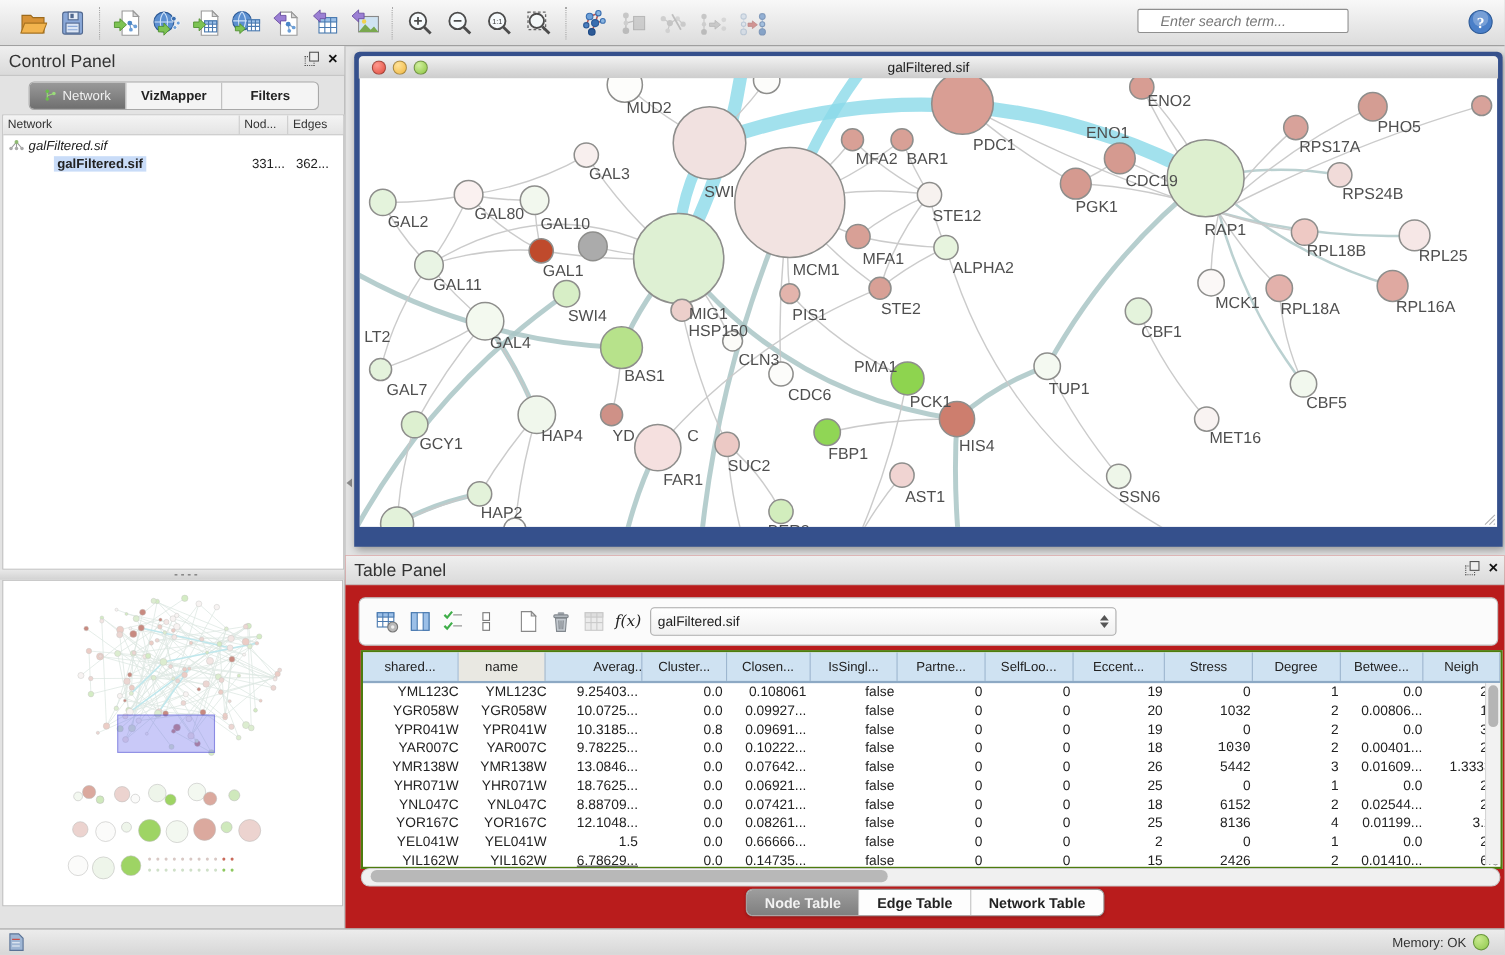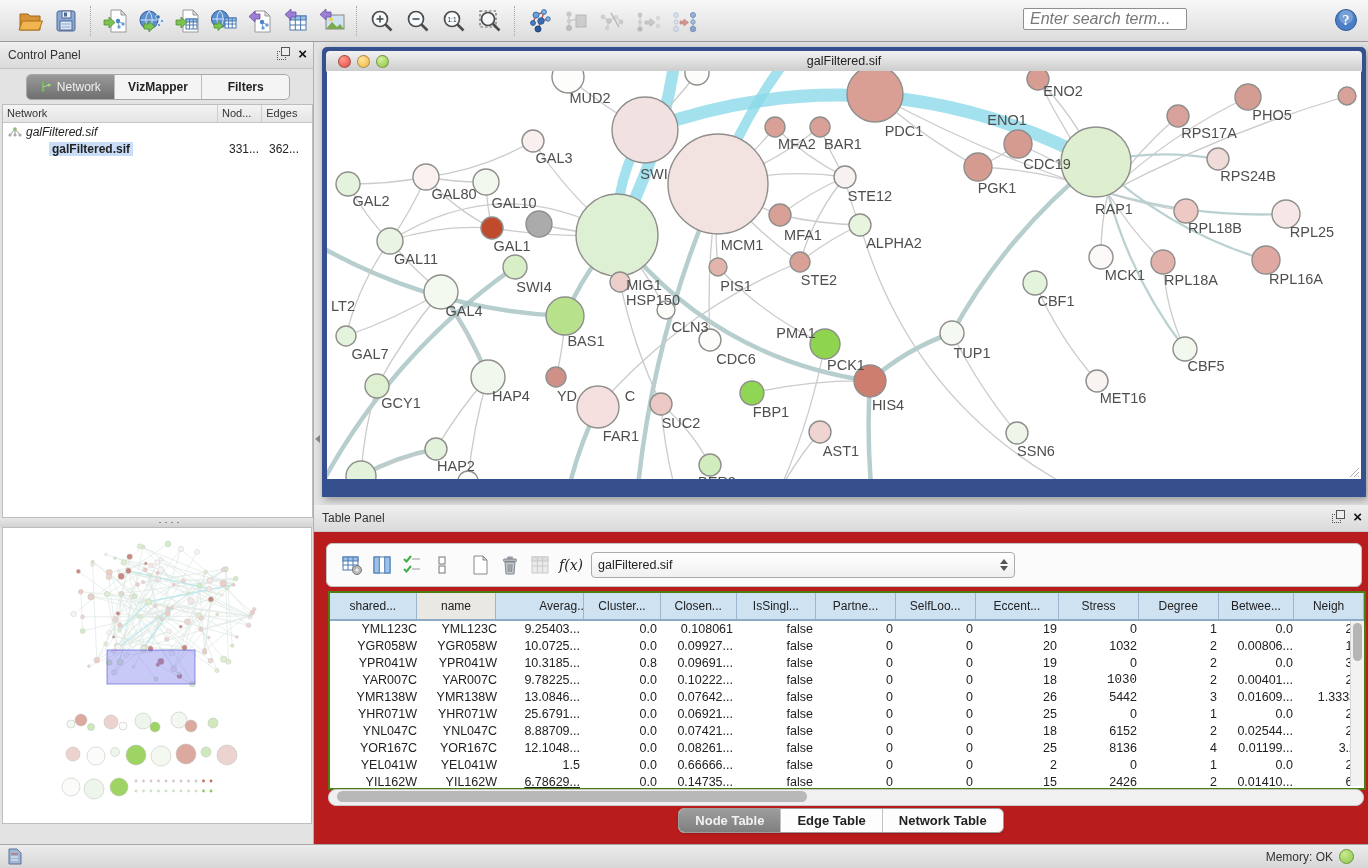--- a/index.html
+++ b/index.html
@@ -7,29 +7,29 @@
        font-family:"Liberation Sans",sans-serif;font-size:12px;color:#222;}
   
   .toolbar{position:absolute;left:0;top:0;width:1368px;height:41px;
     background:linear-gradient(#f8f8f8,#dcdcdc);border-bottom:1px solid #9a9a9a;
     display:flex;align-items:center;}
   .tb-btn{width:36px;height:34px;display:flex;align-items:center;justify-content:center;border-radius:4px;}
   .tb-sep{width:1px;height:30px;margin:0 6px;border-left:1px dotted #a8a8a8;}
   .tb-btn.disabled{opacity:.55;}
   .search-wrap{position:absolute;left:1023px;top:8px;}
   .search-wrap input{width:150px;height:20px;border:1px solid #8f8f8f;border-radius:2px;
-    padding:0 6px;font-family:"Liberation Sans",sans-serif;font-size:16px;}
+    padding:0 20px;font-family:"Liberation Sans",sans-serif;font-size:13px;margin-left:11px;}
   .search-wrap input::placeholder{font-style:italic;color:#777;}
   .help-btn{position:absolute;left:1333px;top:7px;width:26px;height:26px;}
   
   .cpanel{position:absolute;left:0;top:42px;width:313px;height:802px;background:#e3e3e3;
     border-right:1px solid #b0b0b0;}
   .cpanel-header{position:absolute;left:0;top:0;width:100%;height:26px;
     background:linear-gradient(#efefef,#dadada);border-bottom:1px solid #c2c2c2;}
-  .panel-title{position:absolute;left:8px;top:6px;font-size:12px;color:#333;}
+  .panel-title{position:absolute;left:8px;top:6px;font-size:16px;color:#333;}
   .panel-icons{position:absolute;right:6px;top:5px;display:flex;gap:8px;align-items:center;}
   .float-ic{width:13px;height:13px;position:relative;}
   .float-ic span{position:absolute;border:1px solid #555;}
   .float-ic .a{left:0;bottom:0;width:7px;height:7px;border-style:dotted;}
   .float-ic .b{right:0;top:0;width:7px;height:7px;background:#eee;}
   .close-x{font-size:15px;font-weight:700;color:#111;line-height:13px;}
   .cp-tabs{position:absolute;left:26px;top:32px;width:262px;height:24px;display:flex;
     border:1px solid #a8a8a8;border-radius:5px;background:#f4f4f4;overflow:hidden;
     font-weight:700;font-size:12px;}
   .cp-tab{flex:1;display:flex;align-items:center;justify-content:center;gap:5px;border-right:1px solid #bdbdbd;}
@@ -1055,21 +1055,21 @@
             <div class="td" style="width: 80px;">0</div>
             <div class="td" style="width: 84px;">26</div>
             <div class="td" style="width: 80px;">5442</div>
             <div class="td" style="width: 80px;">3</div>
             <div class="td" style="width: 76px;">0.01609...</div>
             <div class="td" style="width: 70px;">1.33333</div>
           </div>
           <div class="tr">
             <div class="td" style="width: 87px;">YHR071W</div>
             <div class="td" style="width: 80px;">YHR071W</div>
-            <div class="td" style="width: 83px;">25.6791...</div>
+            <div class="td" style="width: 83px;">18.7625...</div>
             <div class="td" style="width: 77px;">0.0</div>
             <div class="td" style="width: 76px;">0.06921...</div>
             <div class="td" style="width: 80px;">false</div>
             <div class="td" style="width: 80px;">0</div>
             <div class="td" style="width: 80px;">0</div>
             <div class="td" style="width: 84px;">25</div>
             <div class="td" style="width: 80px;">0</div>
             <div class="td" style="width: 80px;">1</div>
             <div class="td" style="width: 76px;">0.0</div>
             <div class="td" style="width: 70px;">2.0</div>

